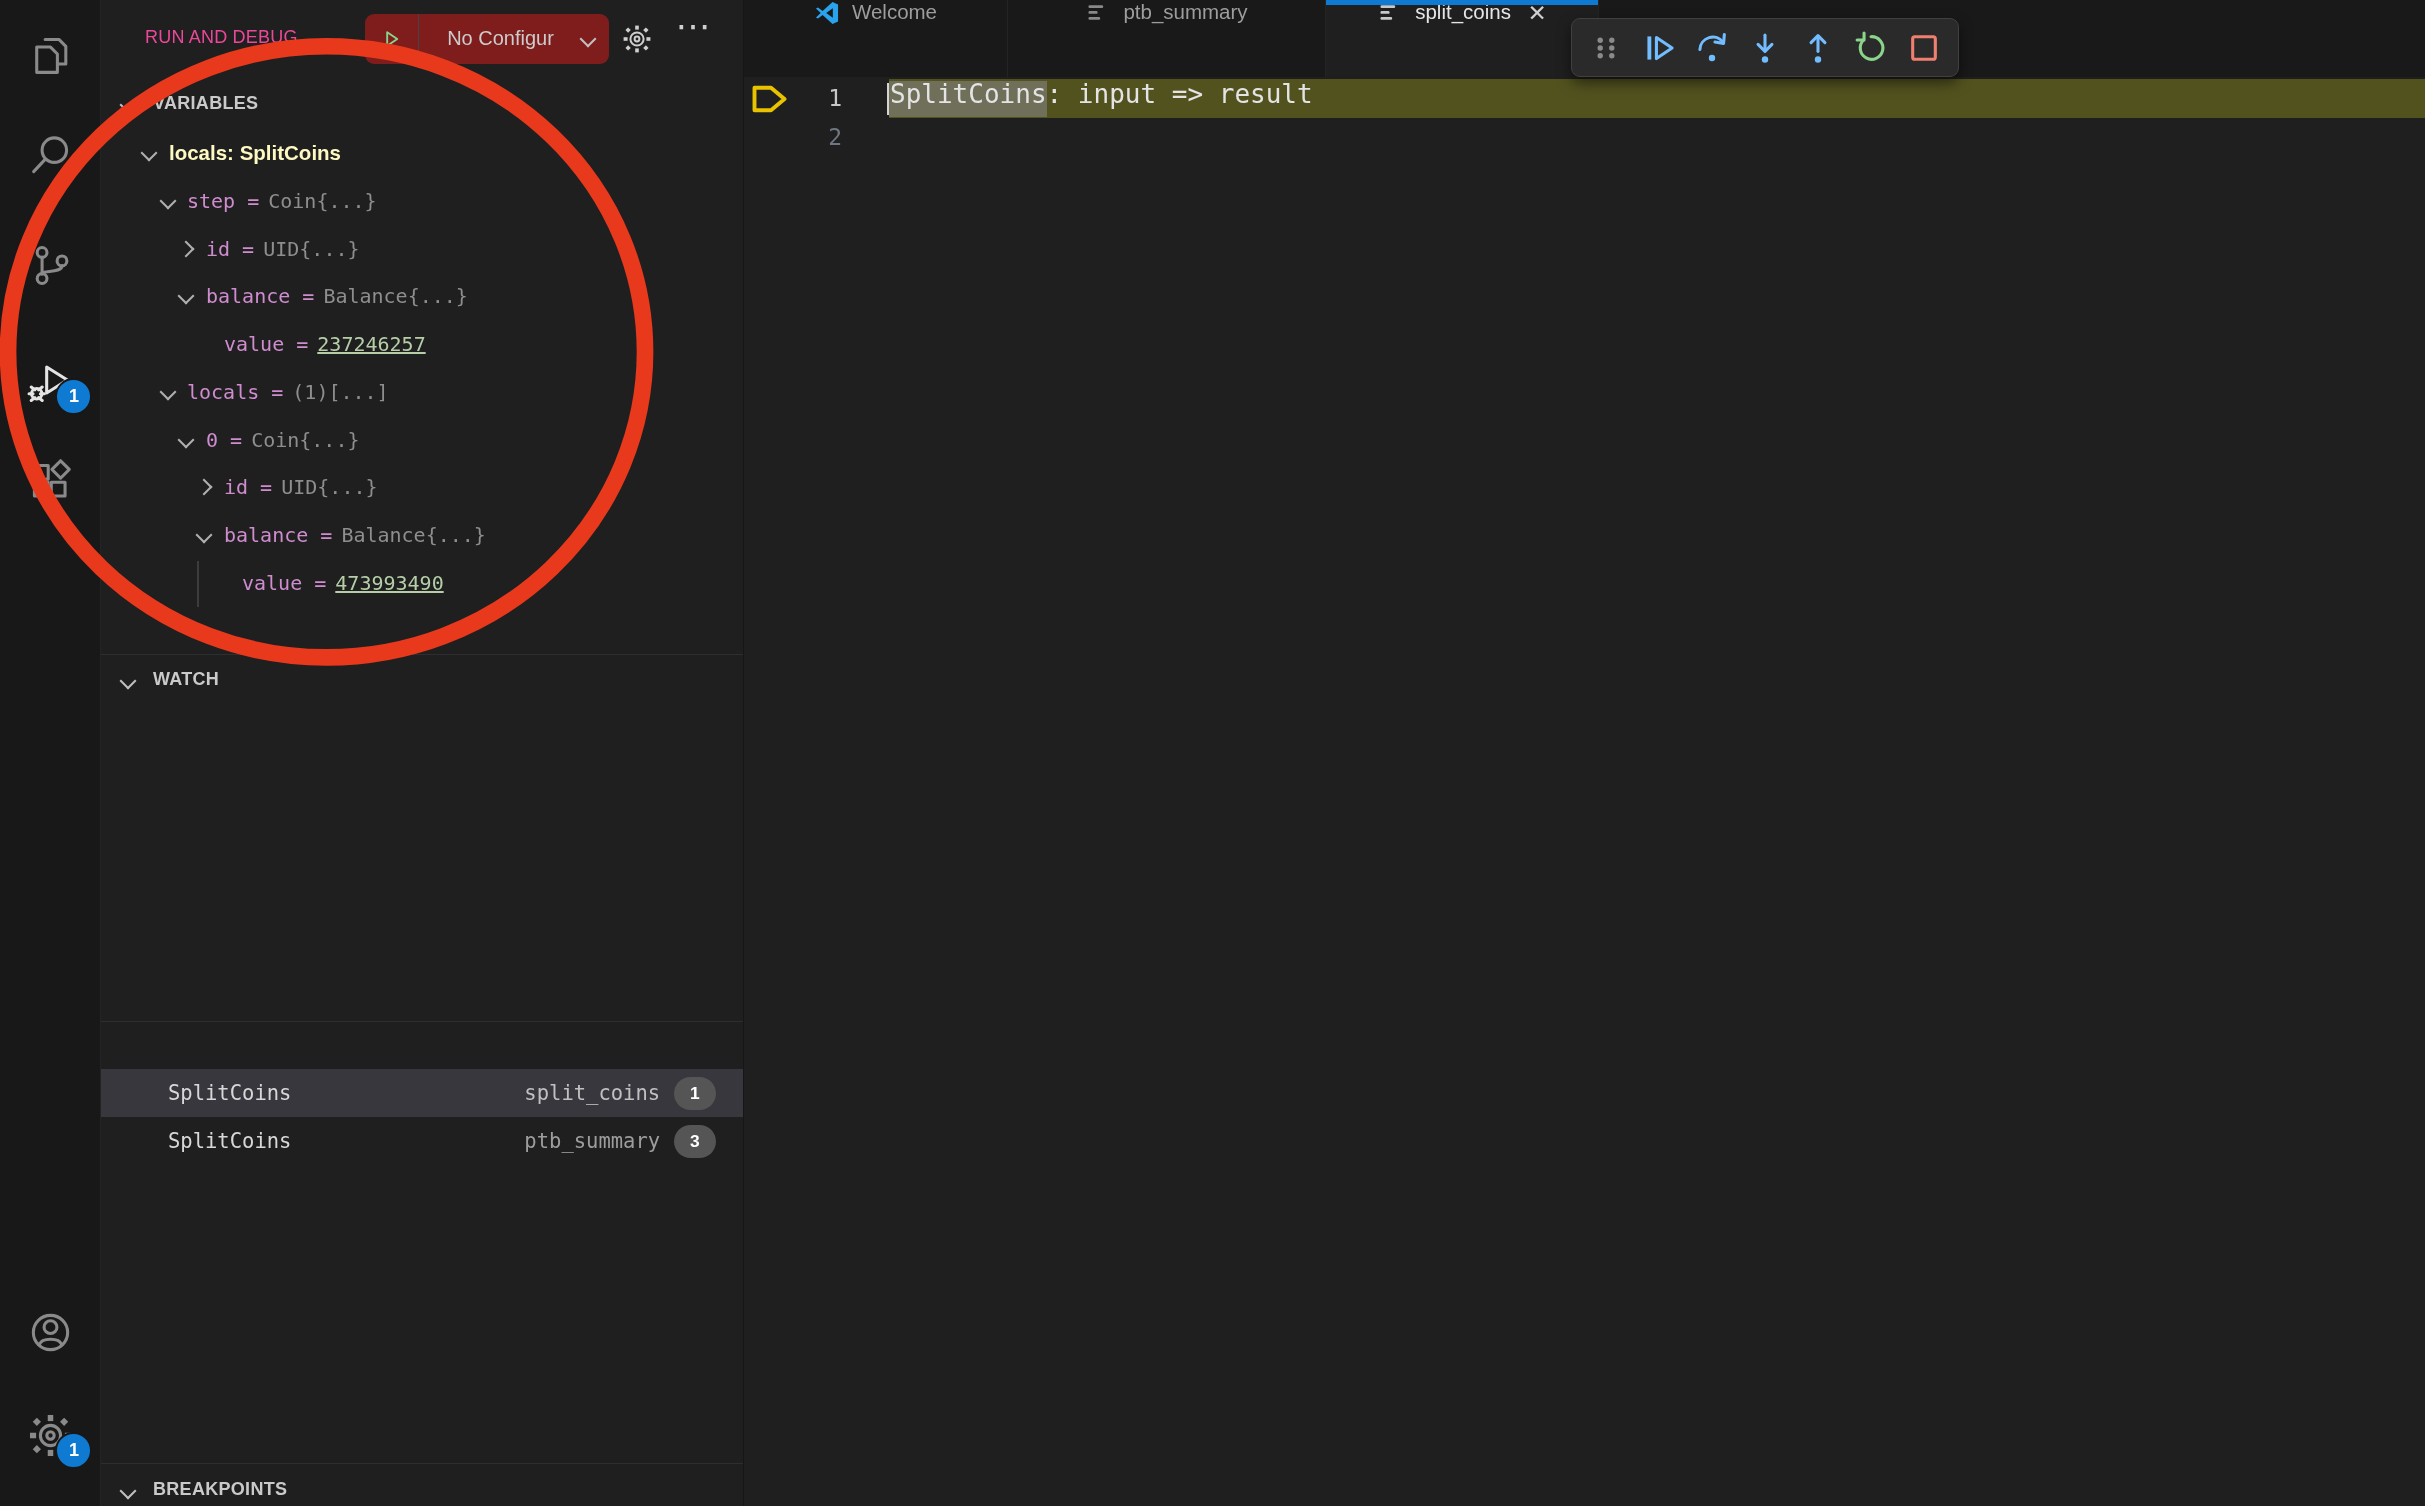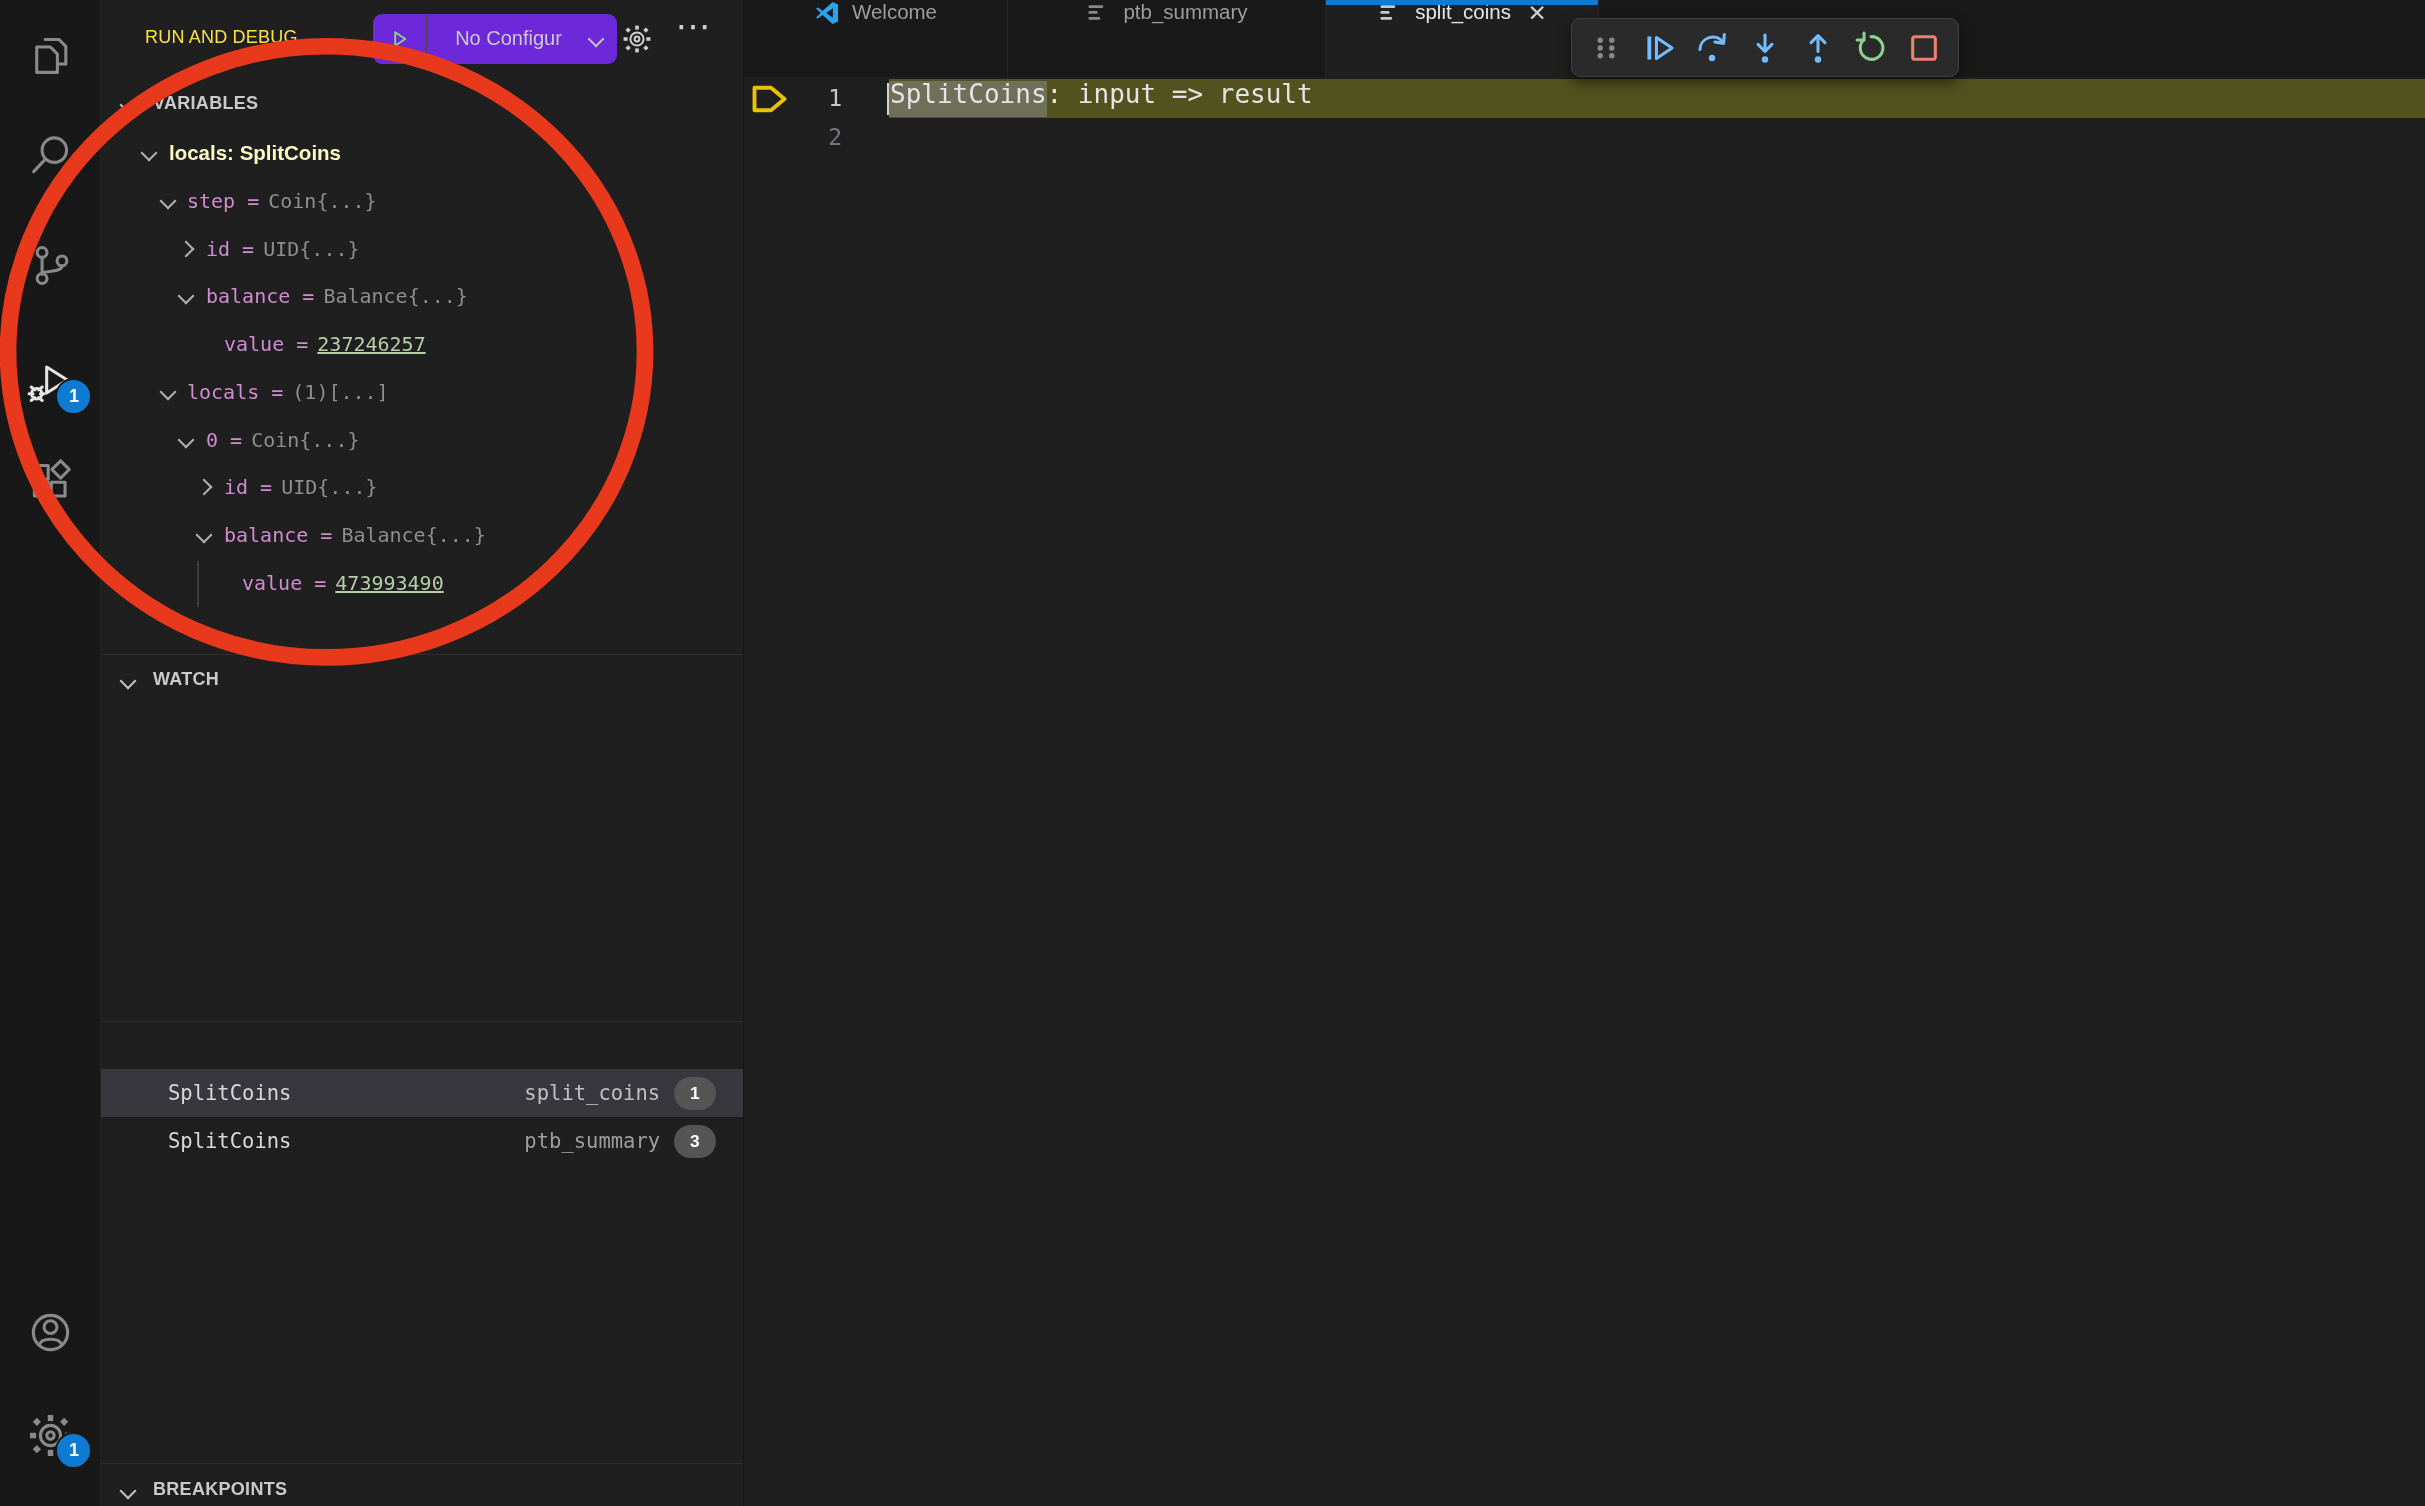--- a/index.html
+++ b/index.html
@@ -13,22 +13,22 @@
   .ab-item{position:absolute;left:0;width:100px;height:83px;display:flex;align-items:center;justify-content:center;color:#8a8a8a;cursor:pointer;}
   .ab-item.active{color:#e4e4e4;}
   .ab-item svg{width:49px;height:49px;stroke:currentColor;fill:none;stroke-width:2;stroke-linecap:round;stroke-linejoin:round;}
   .ab-badge{position:absolute;right:7.6px;bottom:9px;min-width:33px;height:33px;border-radius:50%;
             background:var(--accent);color:#fff;font:700 18px "Liberation Sans",sans-serif;
             display:flex;align-items:center;justify-content:center;border:2.3px solid #181818;}
 
   
   #sidebar{position:absolute;left:101px;top:0;width:642px;height:1506px;background:#1f1f1f;border-right:0.8px solid #161616;}
   #side-header{position:absolute;left:0;top:0;width:642px;height:77px;}
-  #side-title{position:absolute;left:44px;top:27px;font-size:18px;color:#fde047;letter-spacing:0.2px;white-space:nowrap;}
-  #run-config-btn{position:absolute;left:272px;top:13.7px;width:244px;height:50px;background:#6d28d9;border-radius:9px;
+  #side-title{position:absolute;left:44px;top:27px;font-size:18px;color:#ec4899;letter-spacing:0.2px;white-space:nowrap;}
+  #run-config-btn{position:absolute;left:264px;top:13.7px;width:244px;height:50px;background:#7f1d1d;border-radius:9px;
                   display:flex;align-items:center;cursor:pointer;}
   #run-config-btn .play{width:53px;height:50px;display:flex;align-items:center;justify-content:center;border-right:0.8px solid #454545;}
   #run-config-btn .play svg{width:23px;height:24px;fill:none;stroke:#8bd48b;stroke-width:2.6;stroke-linejoin:round;}
   #run-config-label{flex:1;text-align:center;font-size:20px;color:#cccccc;white-space:nowrap;}
   #run-config-btn .chev{margin-right:15px;}
   #side-gear{position:absolute;left:520px;top:23px;width:32px;height:32px;color:#cfcfcf;cursor:pointer;}
   #side-gear svg{width:32px;height:32px;stroke:currentColor;fill:none;stroke-width:2;}
   #side-dots{position:absolute;left:573px;top:6px;width:38px;text-align:center;font-size:35px;color:#cfcfcf;cursor:pointer;}
 
   .chev{display:inline-block;width:10px;height:10px;border-right:2px solid #c0c0c0;border-bottom:2px solid #c0c0c0;}

